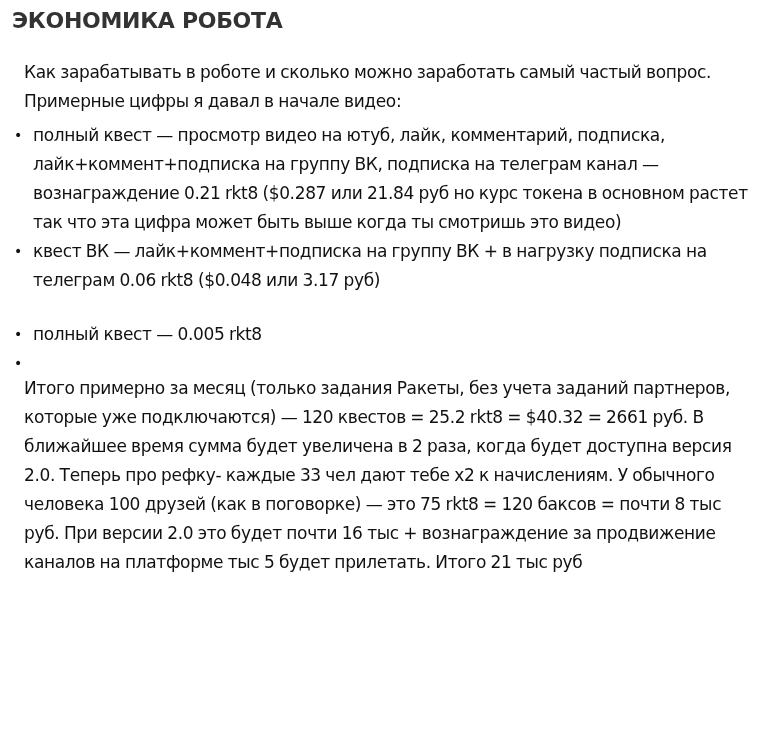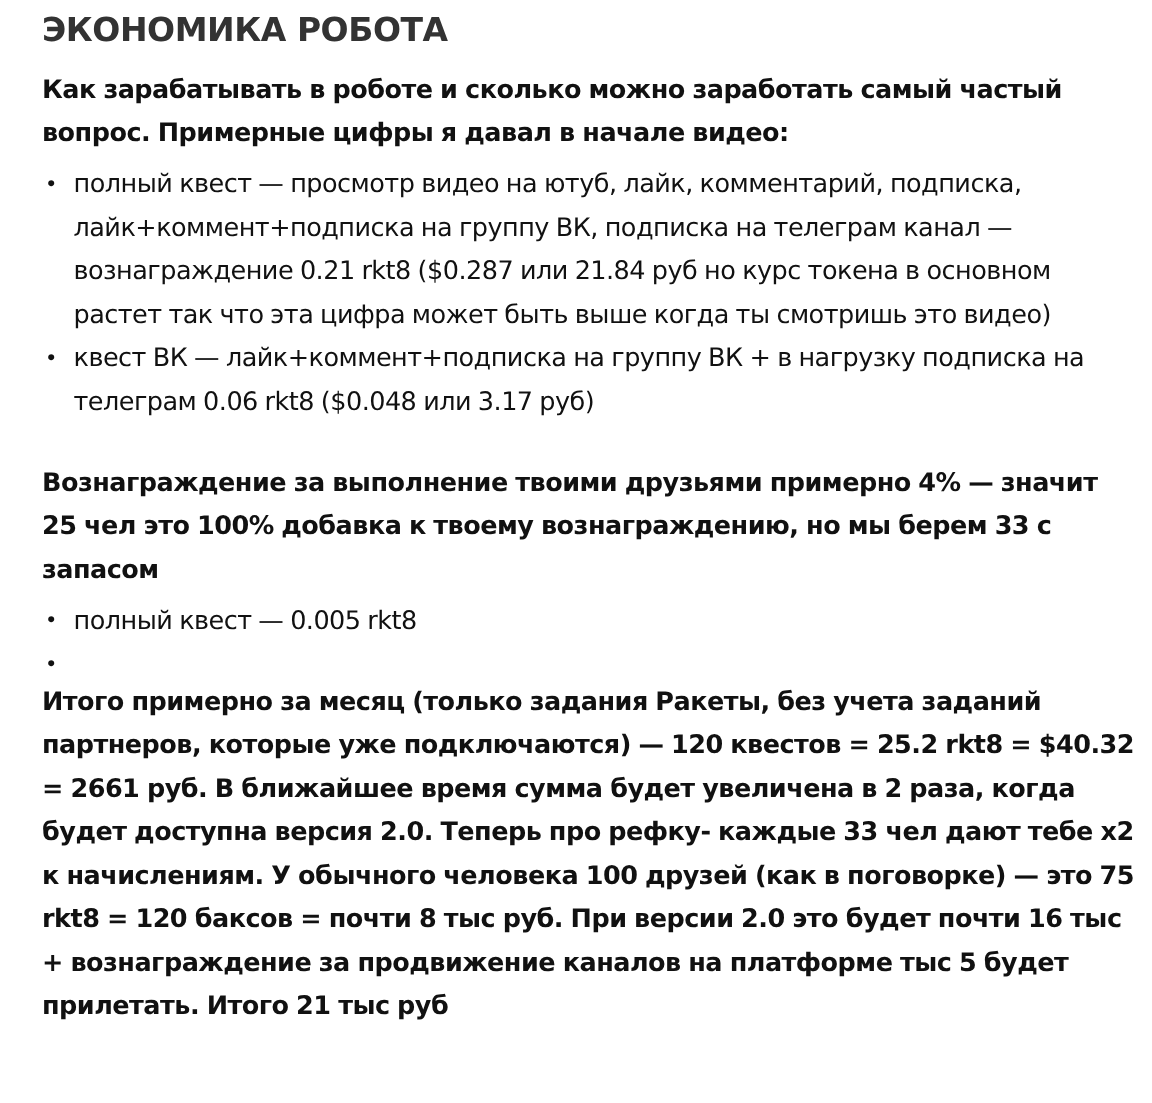--- a/index.html
+++ b/index.html
@@ -8,40 +8,39 @@
       background: #ffffff;
     }
     body {
       width: 768px;
       height: 735px;
       overflow: hidden;
       font-family: "DejaVu Sans", sans-serif;
       color: #111111;
     }
     .article {
-      padding: 0 10px 0 28px;
+      padding: 0 10px 0 12px;
     }
     .title {
       font-family: "DejaVu Sans", sans-serif;
       font-weight: bold;
       font-size: 22px;
       color: #333333;
       margin: 0;
       padding-top: 6px;
       height: 40px;
       line-height: 30px;
       letter-spacing: -0.3px;
     }
     p {
-      margin: 0;
+      margin: 12px;
       font-size: 17px;
       line-height: 29px;
       letter-spacing: -0.35px;
       word-spacing: -0.5px;
-      font-weight: bold;
     }
     ul {
       list-style: none;
       margin: 0;
       padding: 0;
     }
     ul li {
       position: relative;
       padding-left: 21px;
       font-size: 17px;
@@ -72,21 +71,20 @@
     <li>
       <span class="bullet">•</span>
       <span>полный квест — просмотр видео на ютуб, лайк, комментарий, подписка, лайк+коммент+подписка на группу ВК, подписка на телеграм канал — вознаграждение 0.21 rkt8 ($0.287 или 21.84 руб но курс токена в основном растет так что эта цифра может быть выше когда ты смотришь это видео)</span>
     </li>
     <li>
       <span class="bullet">•</span>
       <span>квест ВК — лайк+коммент+подписка на группу ВК + в нагрузку подписка на телеграм 0.06 rkt8 ($0.048 или 3.17 руб)</span>
     </li>
   </ul>
 
-  <p class="p2">Вознаграждение за выполнение твоими друзьями примерно 4% — значит 25 чел это 100% добавка к твоему вознаграждению, но мы берем 33 с запасом</p>
 
   <ul class="list2">
     <li>
       <span class="bullet">•</span>
       <span>полный квест — 0.005 rkt8</span>
     </li>
     <li>
       <span class="bullet">•</span>
     </li>
   </ul>

